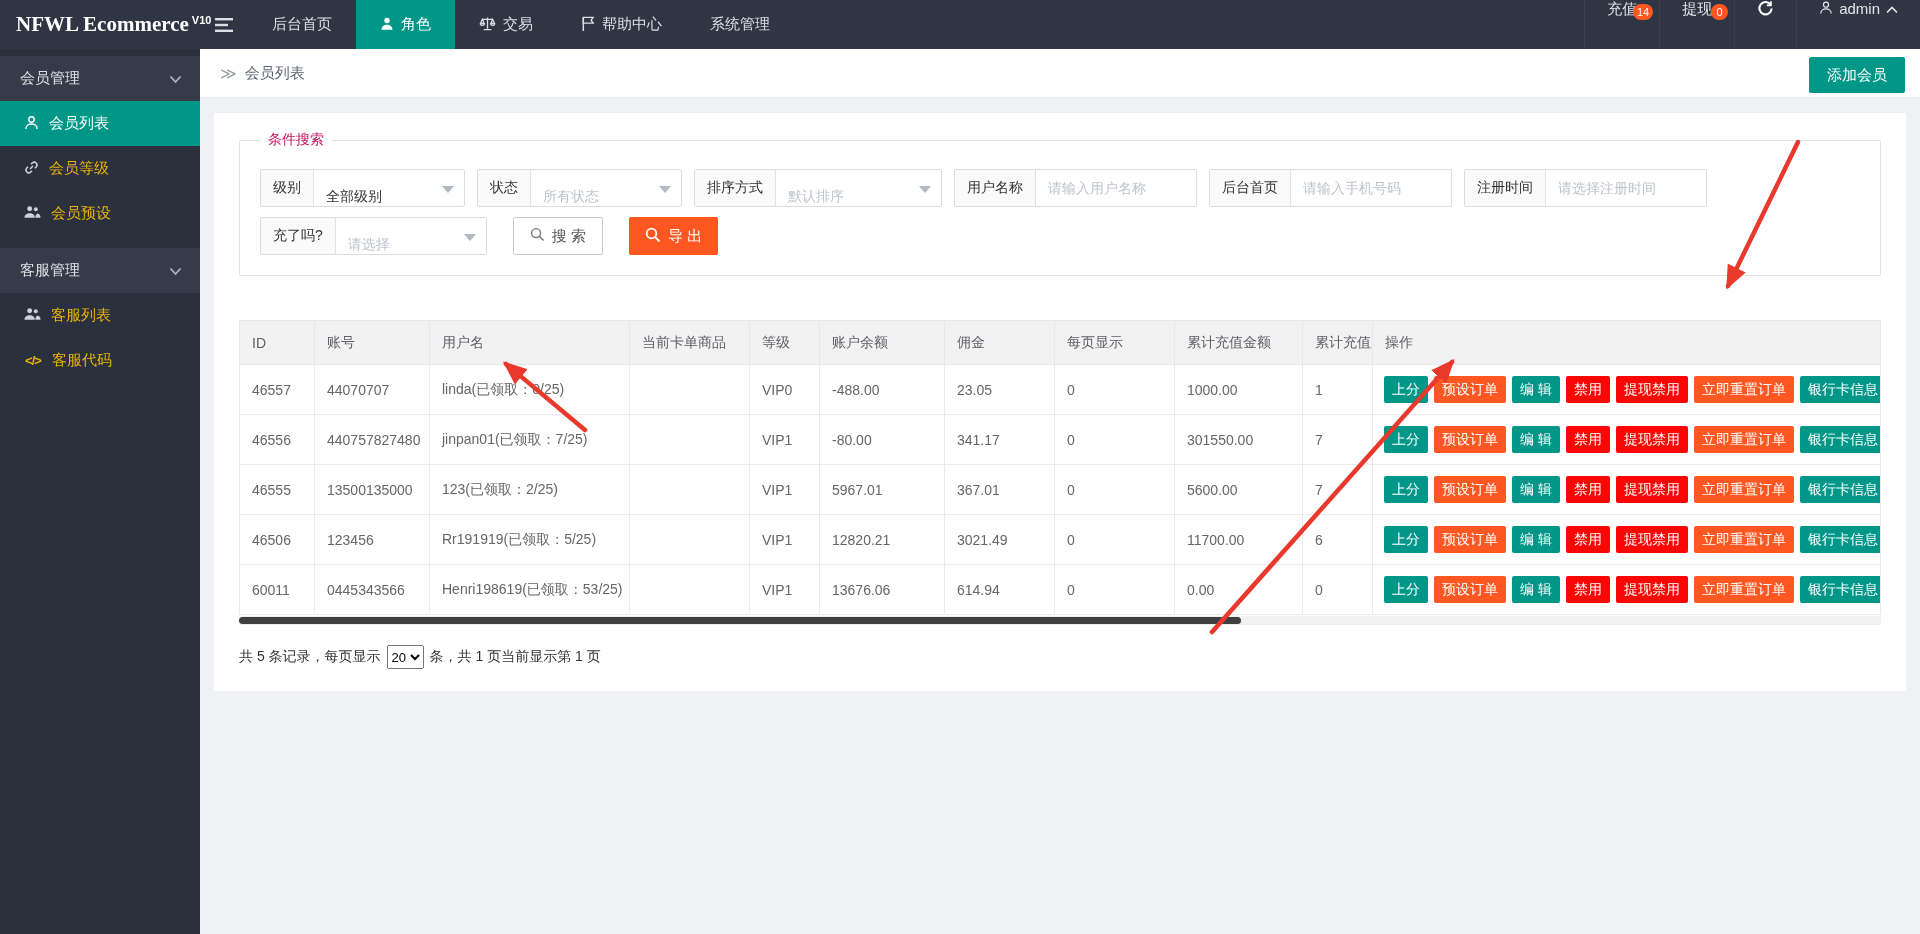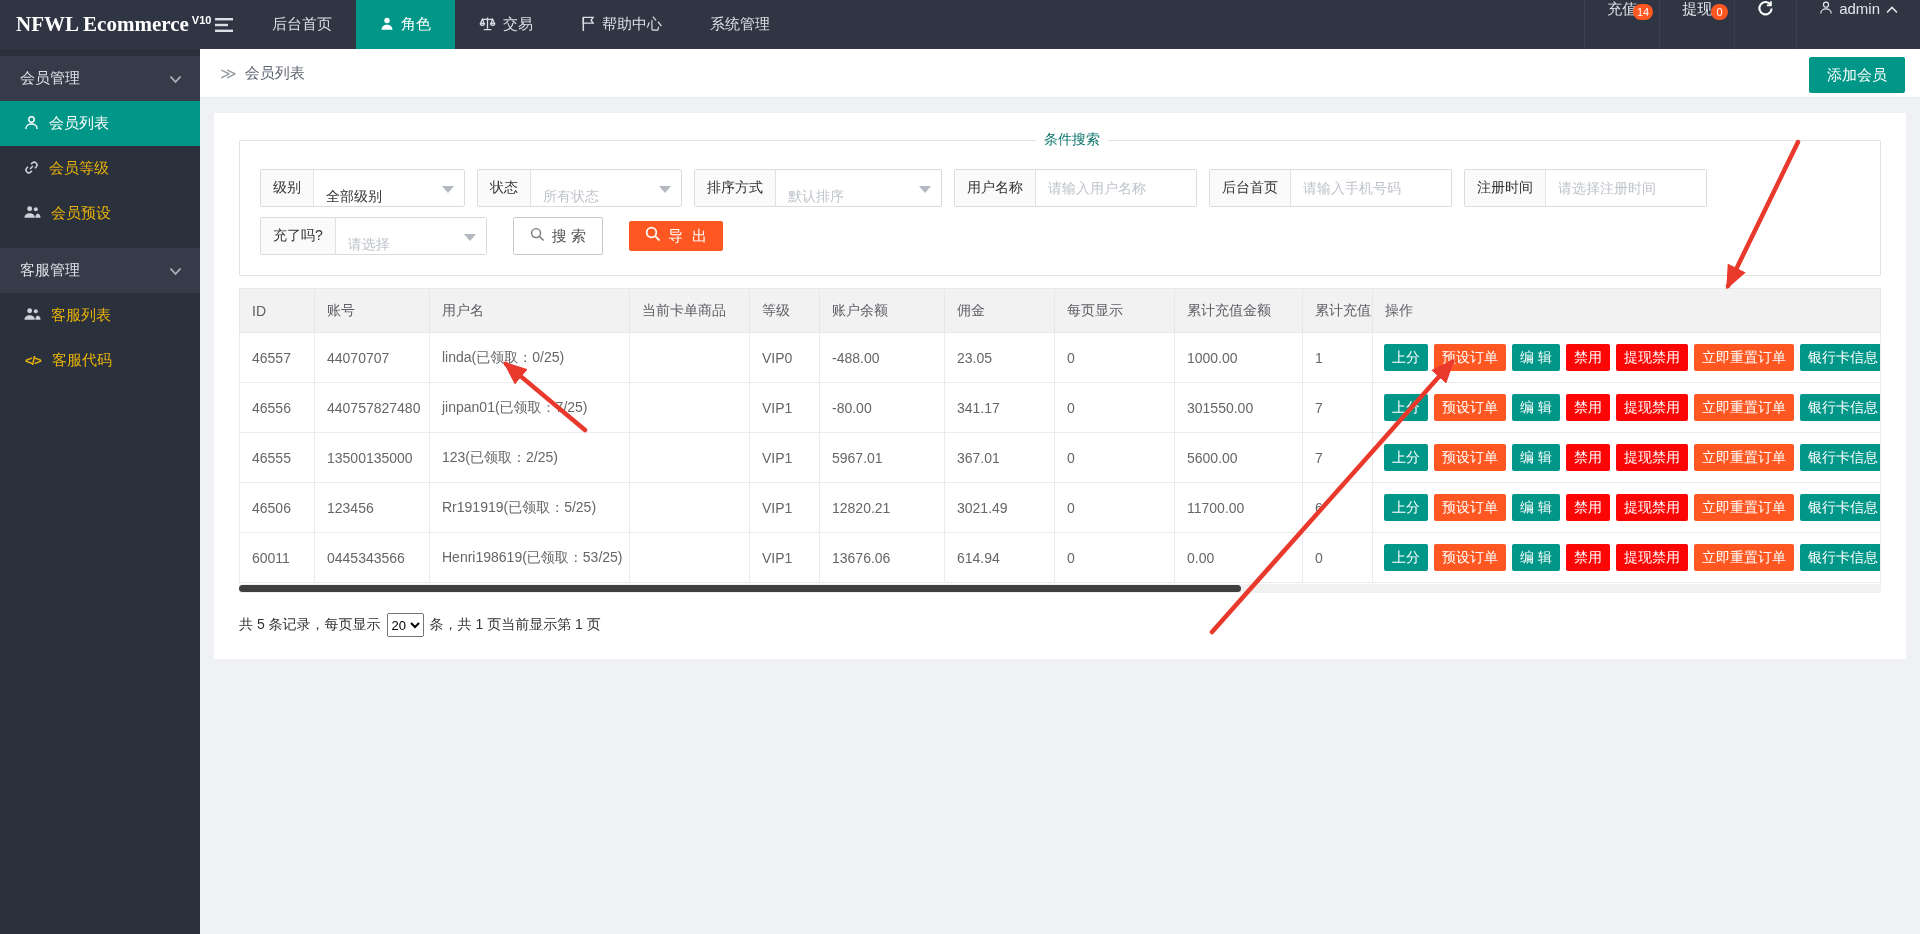--- a/index.html
+++ b/index.html
@@ -42,42 +42,42 @@
     display:flex; align-items:center; padding:0 20px; }
   .crumb-sym { color:#9a9ea6; font-size:16px; margin-right:8px; }
   .crumb-label { color:#5f6470; font-size:15px; }
   .add-btn { position:absolute; right:15px; top:8px; height:36px; padding:0 18px; background:var(--teal);
     color:#fff; border:none; border-radius:2px; font-size:15px; cursor:pointer; }
 
   .card { background:#fff; margin:15px 14px 0 14px; padding:18px 25px 22px 25px; min-height:532px; }
 
   
   fieldset.search { border:1px solid #e3e3e3; border-radius:2px; padding:10px 20px 20px 20px; }
-  fieldset.search legend { font-size:14px; color:#0f766e; padding:0 8px; margin-left:12px;text-align:center; }
+  fieldset.search legend { font-size:14px; color:#be185d; padding:0 8px; margin-left:0; }
   .f-row { display:flex; align-items:center; gap:12px; margin-top:10px; flex-wrap:nowrap; }
   .fgroup { display:flex; align-items:stretch; height:38px; border:1px solid #dcdcdc; border-radius:2px; background:#fff; }
   .flabel { display:flex; align-items:center; padding:0 12px; background:#fafafa; border-right:1px solid #e3e3e3;
     font-size:14px; color:#333; white-space:nowrap; }
   .fselect { position:relative; display:flex; align-items:flex-end; width:150px; padding:0 26px 0 12px;
     font-size:14px; cursor:pointer; }
   .fselect.wide { width:165px; }
   .fvalue { color:#333; white-space:nowrap; }
   .fselect.muted .fvalue { color:#bfc3cb; }
   .caret { position:absolute; right:10px; top:16px; width:0; height:0;
     border-left:6px solid transparent; border-right:6px solid transparent; border-top:7px solid #b4b8c0; }
   .finput { border:none; outline:none; width:160px; padding:0 12px; font-size:14px; color:#333;
     font-family:"Liberation Sans",sans-serif; }
   .finput::placeholder { color:#bfc3cb; }
   .btn-search { display:flex; align-items:center; gap:7px; height:38px; padding:0 16px; margin-left:14px;
     background:#fff; border:1px solid #c9c9c9; border-radius:2px; font-size:15px; color:#555; cursor:pointer; }
-  .btn-export { display:flex; align-items:center; gap:7px; height:30px; padding:0 16px; margin-left:14px;
-    background:var(--orange); border:none; border-radius:2px; font-size:15px; color:#fff; cursor:pointer;font-family:Liberation Mono, monospace; }
-
-  
-  table.member-table { width:100%; border-collapse:collapse; table-layout:fixed; margin-top:12px; }
+  .btn-export { display:flex; align-items:center; gap:7px; height:38px; padding:0 16px; margin-left:14px;
+    background:var(--orange); border:none; border-radius:2px; font-size:15px; color:#fff; cursor:pointer; }
+
+  
+  table.member-table { width:100%; border-collapse:collapse; table-layout:fixed; margin-top:44px; }
   .member-table th { background:#f2f2f2; border:1px solid #e8e8e8; height:44px; font-weight:normal;
     text-align:left; padding:0 12px; font-size:14px; color:#5e6066; overflow:hidden; white-space:nowrap; }
   .member-table td { border:1px solid #ebebeb; height:50px; padding:0 12px; font-size:14px; color:#666;
     overflow:hidden; white-space:nowrap; }
   .actions-cell { padding:0 8px !important; }
   .act-btn { display:inline-block; height:27px; line-height:27px; padding:0 8px; margin:0 3px;
     border:none; border-radius:2px; color:#fff; font-size:14px; cursor:pointer; white-space:nowrap;
     font-family:"Liberation Sans",sans-serif; }
   .act-btn.teal { background:var(--teal); }
   .act-btn.orange { background:var(--orange);text-align:center; }

